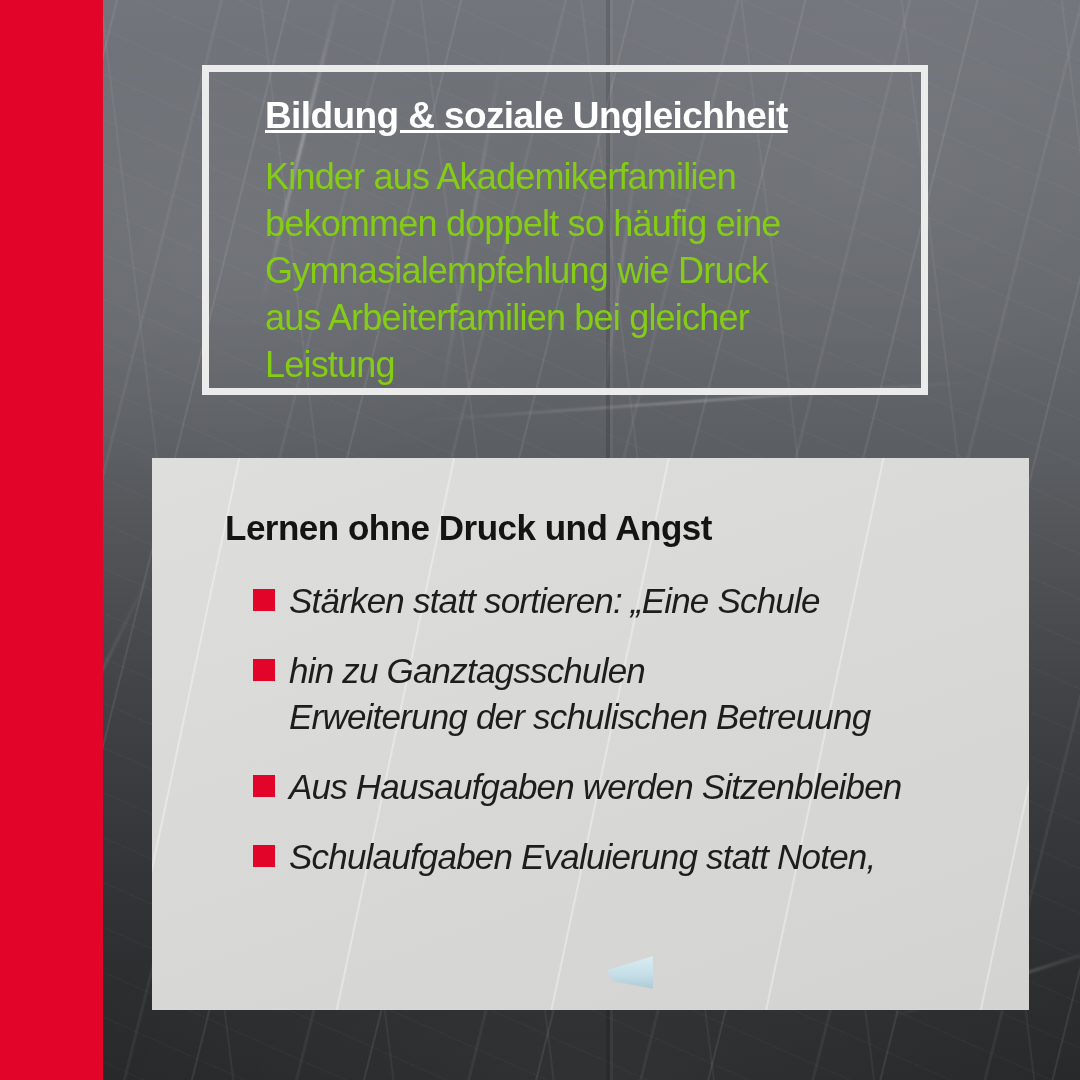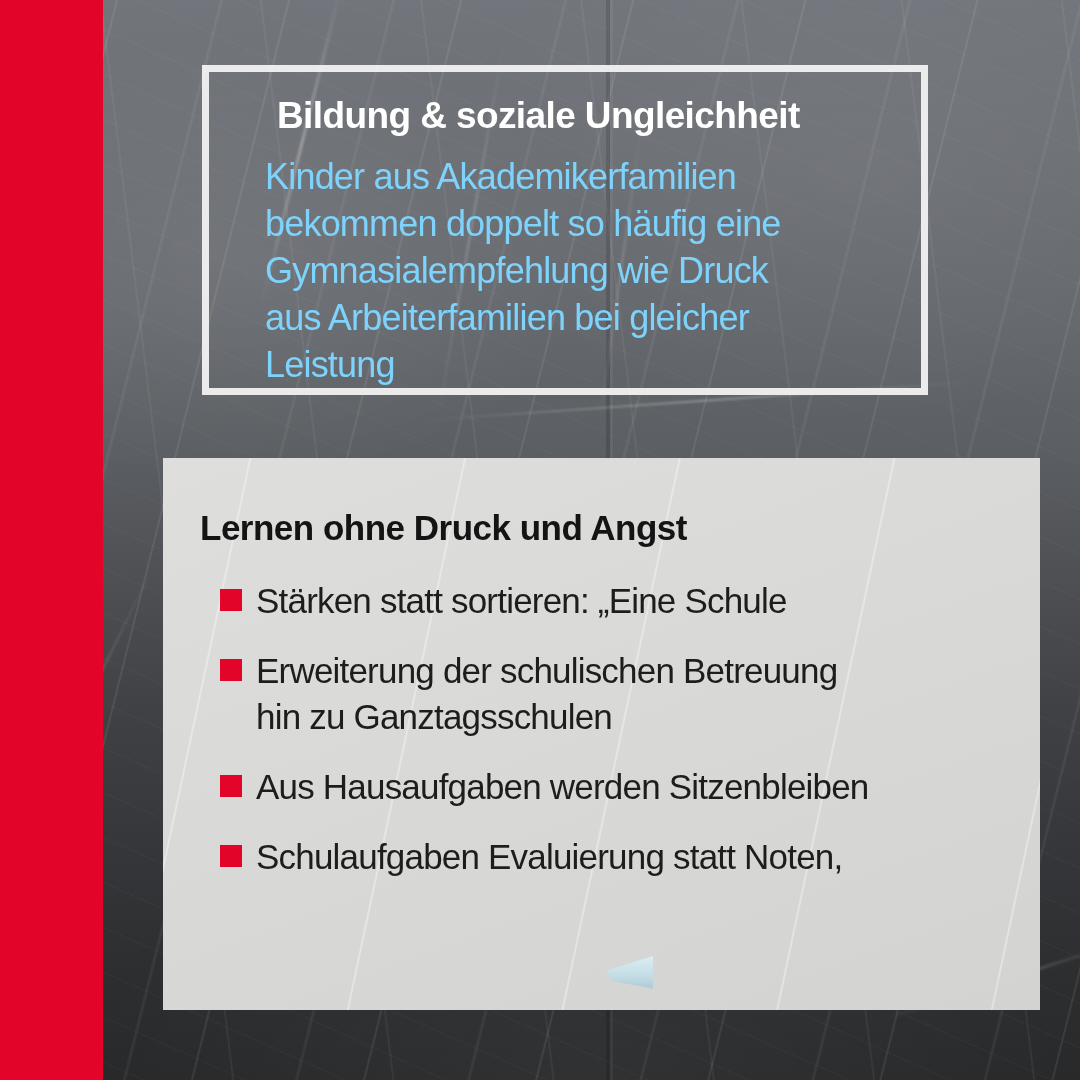--- a/index.html
+++ b/index.html
@@ -28,33 +28,33 @@
   .s5{left:880px;top:980px;width:240px;height:3px;transform:rotate(-18deg);background:linear-gradient(90deg,transparent,rgba(255,255,255,0.22),transparent);}
   .s6{left:620px;top:120px;width:2px;height:300px;transform:rotate(8deg);background:linear-gradient(180deg,transparent,rgba(255,255,255,0.18),transparent);}
   
   .red-stripe{position:absolute;left:0;top:0;width:103px;height:1080px;background:#e20429;}
   
   .stat-box{
     position:absolute;left:202px;top:65px;width:726px;height:330px;
     box-sizing:border-box;border:7px solid rgba(240,240,240,0.96);
     padding:23px 30px 0 56px;
   }
-  .stat-title{margin:0 0 16px 12px;color:#ffffff;font-size:37px;font-weight:bold;letter-spacing:-0.6px;}
-  .stat-body .line{color:#7dd3fc;font-size:36px;line-height:47px;white-space:nowrap;letter-spacing:-0.8px;}
+  .stat-title{margin:0 0 16px 0;color:#ffffff;font-size:37px;font-weight:bold;letter-spacing:-0.6px;text-decoration:underline;}
+  .stat-body .line{color:#84cc16;font-size:36px;line-height:47px;white-space:nowrap;letter-spacing:-0.8px;}
   .stat-body strong{font-weight:normal;}
   
   .list-box{
-    position:absolute;left:163px;top:458px;width:877px;height:552px;
-    box-sizing:border-box;padding:50px 30px 0 37px;
+    position:absolute;left:152px;top:458px;width:877px;height:552px;
+    box-sizing:border-box;padding:50px 30px 0 73px;
     background:
       repeating-linear-gradient(102deg, rgba(255,255,255,0) 0 84px, rgba(255,255,255,0.35) 85px 86px, rgba(255,255,255,0) 87px 210px),
       linear-gradient(160deg,#dededc 0%,#d9d9d7 45%,#d3d3d1 100%);
   }
   .list-title{margin:0 0 30px 0;color:#141414;font-size:35px;font-weight:bold;letter-spacing:-0.5px;}
-  .bullet-list{list-style:none;margin:4px;padding:0;}
+  .bullet-list{list-style:none;margin:12px;padding:0;font-style:italic;}
   .item{display:flex;margin:0 0 24px 16px;}
   .square{width:22px;height:22px;margin:11px 14px 0 0;flex:none;}
   .item-text .line{color:#1d1d1b;font-size:35px;line-height:46px;white-space:nowrap;letter-spacing:-0.8px;}
   
   .chalk{
     position:absolute;left:607px;top:956px;width:46px;height:34px;
     background:linear-gradient(180deg,#dcEFf5 0%,#c3dfe9 55%,#a9c8d6 100%);
     clip-path:polygon(0 42%,100% 0,100% 96%,14% 74%);
     opacity:0.9;
   }
@@ -90,22 +90,22 @@
     <ul class="bullet-list">
         <li class="item">
           <span class="square" style="background: rgb(226, 4, 41);"></span>
           <div class="item-text">
             <div class="line">Stärken statt sortieren: „Eine Schule</div>
           </div>
         </li>
         <li class="item">
           <span class="square" style="background: rgb(226, 4, 41);"></span>
           <div class="item-text">
+            <div class="line">hin zu Ganztagsschulen</div>
             <div class="line">Erweiterung der schulischen Betreuung</div>
-            <div class="line">hin zu Ganztagsschulen</div>
           </div>
         </li>
         <li class="item">
           <span class="square" style="background: rgb(226, 4, 41);"></span>
           <div class="item-text">
             <div class="line">Aus Hausaufgaben werden Sitzenbleiben</div>
           </div>
         </li>
         <li class="item">
           <span class="square" style="background: rgb(226, 4, 41);"></span>

